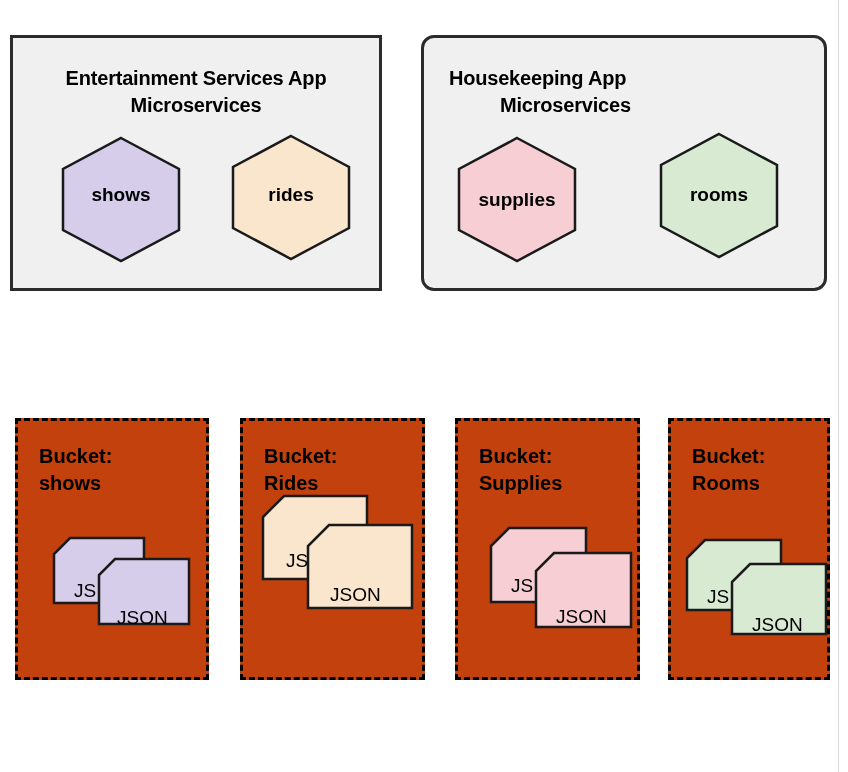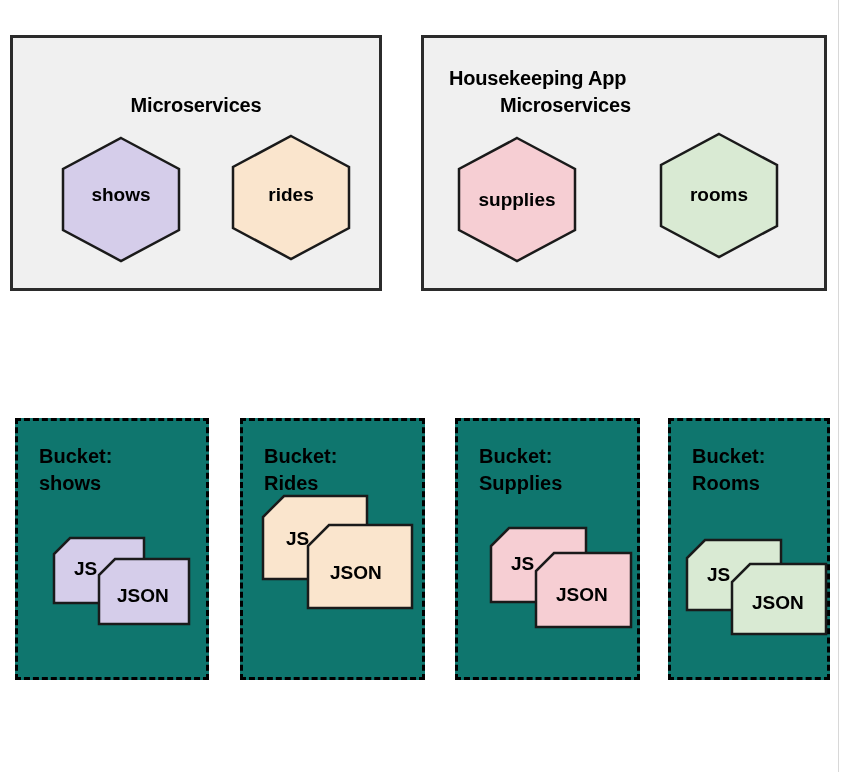--- a/index.html
+++ b/index.html
@@ -62,21 +62,21 @@
     width: 100%;
     text-align: center;
     font-size: 19px;
     font-weight: bold;
     line-height: 22px;
   }
 
   
   .bucket-box {
     position: absolute;
-    background: #0f766e;
+    background: #c2410c;
     border: 3px dashed #000000;
     box-sizing: border-box;
   }
   .bucket-title {
     position: absolute;
     left: 21px;
     top: 22px;
     font-size: 20px;
     font-weight: bold;
     line-height: 27px;
@@ -85,51 +85,53 @@
 
   .doc-stack {
     position: absolute;
   }
   .doc {
     position: absolute;
   }
   .doc-label {
     position: absolute;
     font-size: 19px;
-    font-weight: bold;
+    font-weight: normal;
     color: #000;
     white-space: nowrap;
+    margin-top: 22px;
   }
 </style>
 </head>
 <body>
 
 <div id="canvas">
 
   <div class="page-edge"></div>
 
   <div class="app-box" style="left:10px; top:35px; width:372px; height:256px;">
+    <div class="app-title line1">Entertainment Services App</div>
     <div class="app-title line2">Microservices</div>
 
     <div class="hex-wrap" style="left:48px; top:98px; width:120px; height:127px;">
       <svg width="120" height="127" viewBox="0 0 120 127">
         <polygon points="60,2 118,33 118,94 60,125 2,94 2,33" fill="#d5cdea" stroke="#1a1a1a" stroke-width="2.5" stroke-linejoin="miter"></polygon>
       </svg>
       <div class="hex-label" style="top:48px;">shows</div>
     </div>
 
     <div class="hex-wrap" style="left:218px; top:96px; width:120px; height:127px;">
       <svg width="120" height="127" viewBox="0 0 120 127">
         <polygon points="60,2 118,33 118,94 60,125 2,94 2,33" fill="#fae5cd" stroke="#1a1a1a" stroke-width="2.5" stroke-linejoin="miter"></polygon>
       </svg>
       <div class="hex-label" style="top:50px;">rides</div>
     </div>
   </div>
 
-  <div class="app-box" style="left:421px; top:35px; width:406px; height:256px;">
+  <div class="app-box" style="left:421px; top:35px; width:406px; height:256px;border-radius:13px;">
     <div class="app-title line1" style="text-align:left; left:25px; width:auto;">Housekeeping App</div>
     <div class="app-title line2" style="text-align:left; left:76px; width:auto;">Microservices</div>
 
     <div class="hex-wrap" style="left:33px; top:98px; width:120px; height:127px;">
       <svg width="120" height="127" viewBox="0 0 120 127">
         <polygon points="60,2 118,33 118,94 60,125 2,94 2,33" fill="#f6ced3" stroke="#1a1a1a" stroke-width="2.5" stroke-linejoin="miter"></polygon>
       </svg>
       <div class="hex-label" style="top:53px;">supplies</div>
     </div>
 

